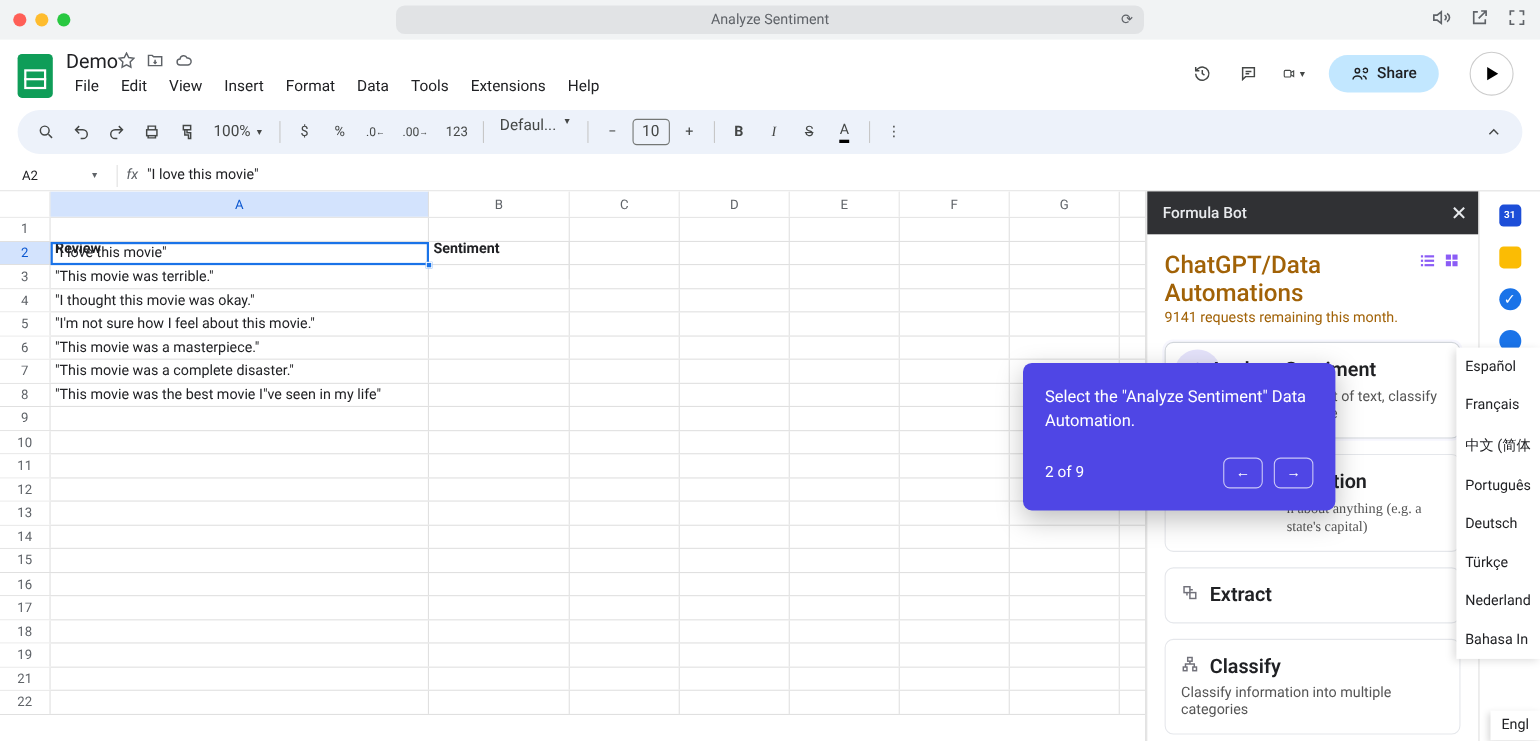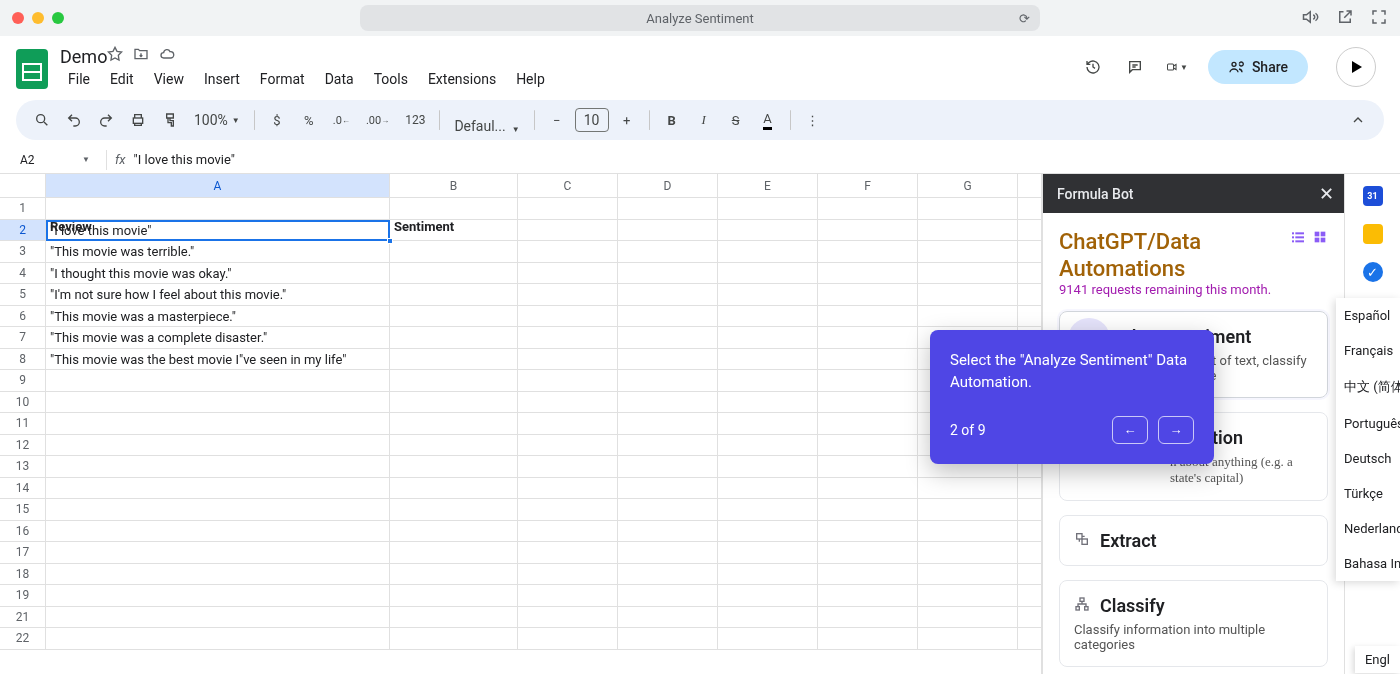--- a/index.html
+++ b/index.html
@@ -16,37 +16,37 @@
 .addr-reload { position: absolute; right: 10px; color:#5f6368; }
 .tb-right { position: absolute; right: 12px; display: flex; gap: 16px; color: #5f6368; }
 .tb-right svg { width: 18px; height: 18px; }
 
 
 .header { display: flex; align-items: center; padding: 6px 16px 0 16px; height: 56px; }
 .sheets-logo { width: 32px; height: 40px; background: #0f9d58; border-radius: 4px; position: relative; margin-right: 12px; margin-top:4px;}
 .sheets-logo::after { content:''; position:absolute; left:6px; right:6px; top:14px; bottom:8px; border:2px solid #fff; }
 .sheets-logo::before { content:''; position:absolute; left:6px; right:6px; top:22px; height:2px; background:#fff; z-index:1;}
 .title-block { flex-direction: column; display: flex; }
-.title-row { display: flex; align-items: flex-start; }
+.title-row { display: flex; align-items: flex-end; }
 .doc-title { font-size: 18px; color: #202124; }
 .title-icons { display:flex; gap:10px; color:#5f6368; }
 .menus { display: flex; gap: 4px; margin-top: 2px; font-size: 14px; color:#202124;}
 .menus span { padding: 2px 8px; border-radius:4px; cursor:pointer;}
 .header-right { margin-left: auto; display: flex; align-items: center; gap: 20px; padding-right:8px;}
 .hr-icon { color:#444746; width:22px; height:22px; display:flex; align-items:center; justify-content:center;}
 .share-btn { background:#c2e7ff; border-radius: 40px; padding: 9px 20px; display:flex; align-items:center; gap:8px; font-weight:500; font-size:14px; cursor:pointer;}
 .play-btn { width:40px; height:40px; border-radius:50%; border:1px solid #ccc; display:flex; align-items:center; justify-content:center; margin-left:8px;}
 .play-btn .tri { width:0; height:0; border-left:10px solid #000; border-top:6px solid transparent; border-bottom:6px solid transparent; margin-left:2px;}
 
 
 .toolbar { margin: 8px 16px 0 16px; background:#edf2fa; border-radius: 40px; height:40px; display:flex; align-items:center; padding:0 12px; gap:4px; color:#444746; }
 .tool { padding:6px; border-radius:4px; display:flex; align-items:center; justify-content:center; min-width:28px; height:28px; cursor:pointer;}
 .tool.sep { width:1px; background:#c7c7c7; min-width:1px; padding:0; margin:0 4px; height:20px;}
 .zoom-sel { display:flex; align-items:center; gap:4px; font-size:14px;}
-.font-sel { display:flex; align-items:flex-end; gap:6px; font-size:14px; padding:0 6px;}
+.font-sel { display:flex; align-items:flex-start; gap:6px; font-size:14px; padding:0 6px;}
 .fsize { display:flex; align-items:center; gap:4px;}
 .fsize-box { border:1px solid #747775; border-radius:4px; width:34px; height:24px; display:flex; align-items:center; justify-content:center; font-size:14px;}
 .chev-up { margin-left:auto; padding:6px;}
 
 
 .fbar { display:flex; align-items:center; height:28px; border-bottom:1px solid #e0e0e0; margin-top:6px; padding-left:16px;}
 .namebox { width:58px; font-size:12px; padding-left:4px;}
 .namebox-dd { color:#5f6368; font-size:8px; padding:0 8px;}
 .fbar-sep { width:1px; height:20px; background:#e0e0e0; margin:0 8px;}
 .fx { font-style:italic; color:#5f6368; font-size:13px; margin-right:8px;}
@@ -69,21 +69,21 @@
 .sel-handle { position:absolute; width:6px; height:6px; background:#1a73e8; border:1px solid #fff; z-index:6;}
 .colA { width: 344px; } .colB { width: 128px; } .colOther { width: 100px; }
 
 
 .sidepanel { width: 302px; background:#fff; display:flex; flex-direction:column; border-left:1px solid #e0e0e0;}
 .sp-head { background:#303134; color:#e8eaed; height:40px; display:flex; align-items:center; padding:0 14px; font-size:14px; font-weight:500; position:relative;}
 .sp-close { position:absolute; right:10px; color:#e8eaed; font-size:18px; cursor:pointer;}
 .sp-body { padding:16px; overflow-y:auto;}
 .sp-title { color:#a16207; font-size:22px; font-weight:500; line-height:1.2;}
 .sp-view { float:right; display:flex; gap:6px; color:#8b5cf6;}
-.sp-quota { font-size:13px; color:#a21caf; clear:both;}
+.sp-quota { font-size:13px; color:#a16207; clear:both;}
 .card { border:1px solid #e5e7eb; border-radius:8px; padding:14px; margin-top:14px; position:relative;}
 .card.hi { border:1px solid #d1d5db; box-shadow:0 0 0 2px rgba(99,102,241,.06);}
 .card h3 { font-size:18px; font-weight:600; display:flex; align-items:center; gap:10px;}
 .card p { font-size:13px; color:#555; margin-top:6px;}
 .card-icon { color:#71717a; }
 .pulse-dot { position:absolute; left:20px; top:18px; width:18px; height:18px; background:#4f46e5; border-radius:50%; box-shadow:0 0 0 12px rgba(79,70,229,.15);}
 
 
 .coach { position:absolute; left:930px; top:330px; width:284px; background:#4f46e5; color:#fff; border-radius:8px; padding:20px; z-index:50; box-shadow:0 8px 24px rgba(0,0,0,.25);}
 .coach p { font-size:15px; line-height:1.45;}
@@ -94,21 +94,21 @@
 
 
 .rail { width:56px; border-left:1px solid #e0e0e0; display:flex; flex-direction:column; align-items:center; padding-top:12px; gap:18px; position:relative;}
 .rail-icon { width:20px; height:20px; border-radius:4px;}
 .rail .cal { background:#1d4ed8;}
 .rail .keep { background:#fbbc04;}
 .rail .tasks { background:#1a73e8; border-radius:50%;}
 .rail .contacts { background:#1a73e8; border-radius:50%;}
 
 
-.lang-menu { position:absolute; right:0; top:298px; width:64px; background:#fff; box-shadow:-2px 2px 8px rgba(0,0,0,.15); z-index:40; font-size:13px;}
+.lang-menu { position:absolute; right:0; top:316px; width:76px; background:#fff; box-shadow:-2px 2px 8px rgba(0,0,0,.15); z-index:40; font-size:13px;}
 .lang-menu div { padding:10px 8px; cursor:pointer; white-space:nowrap; overflow:hidden;}
 .lang-menu2 { position:absolute; right:0; top:646px; background:#fff; box-shadow:-2px 2px 6px rgba(0,0,0,.15); z-index:40; font-size:13px; padding:6px 10px;}
 
 svg { width:16px; height:16px; }
 </style>
 </head>
 <body>
 
 <div class="titlebar">
   <div class="traffic">

